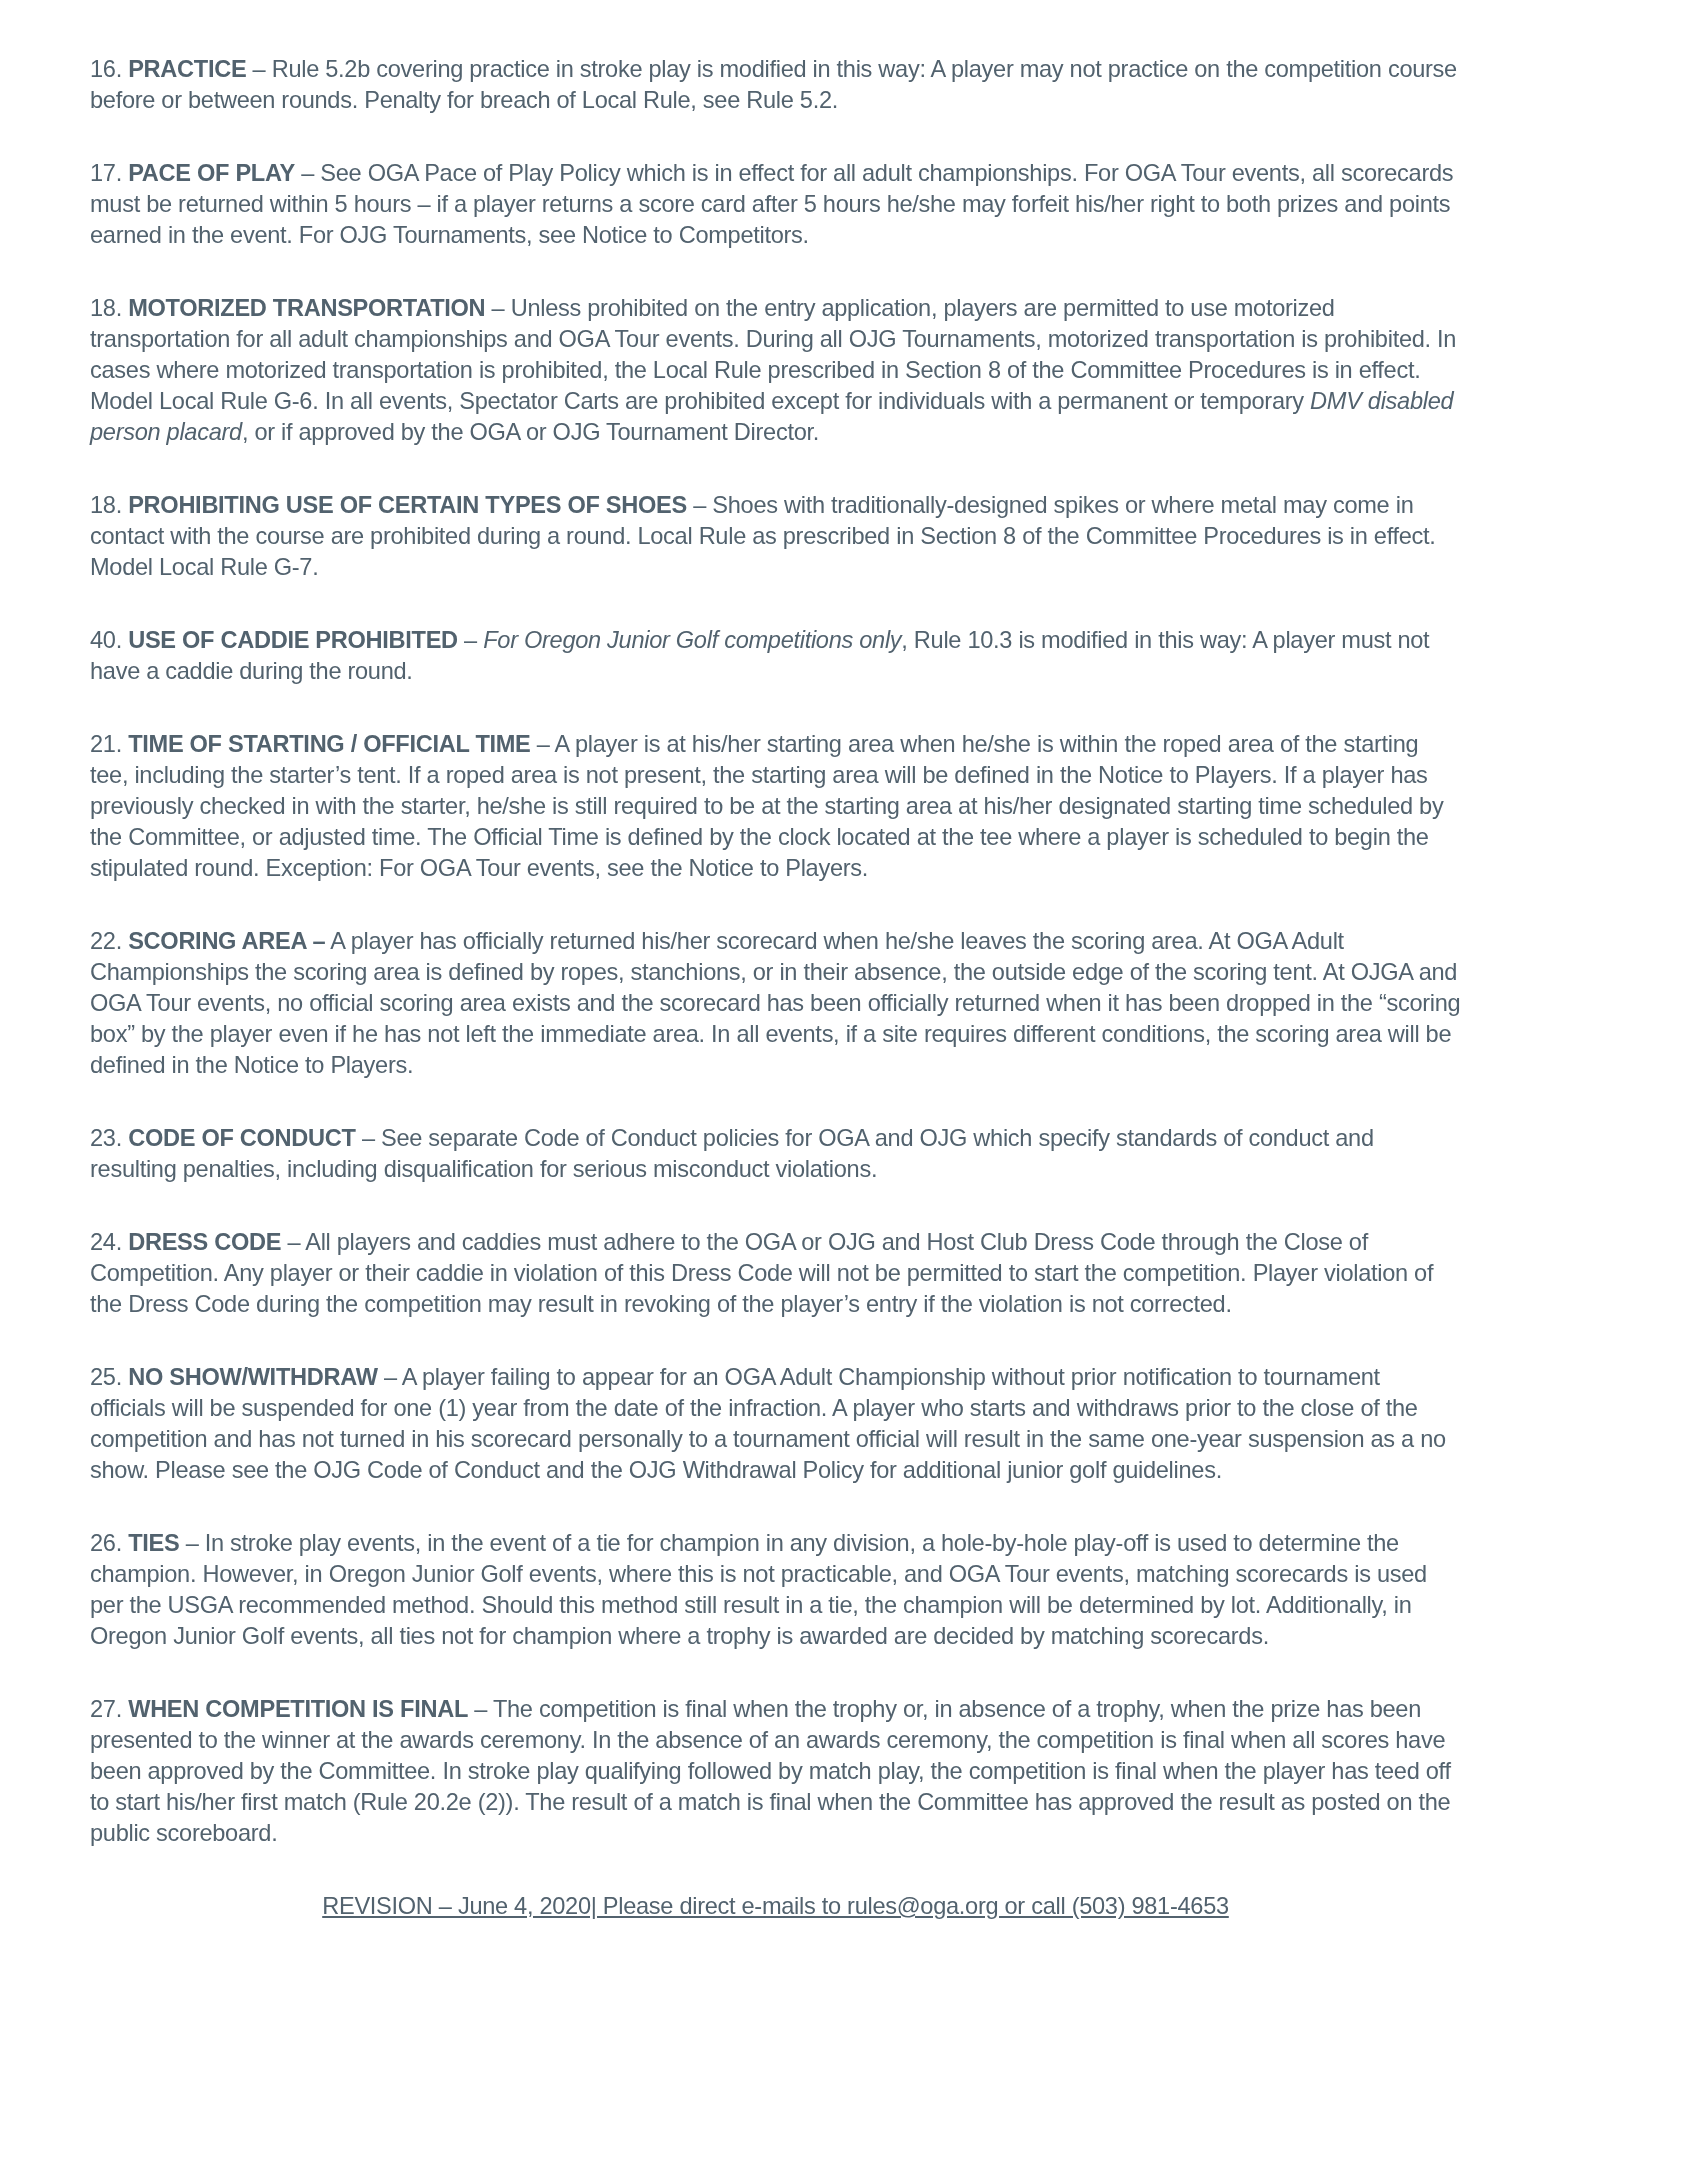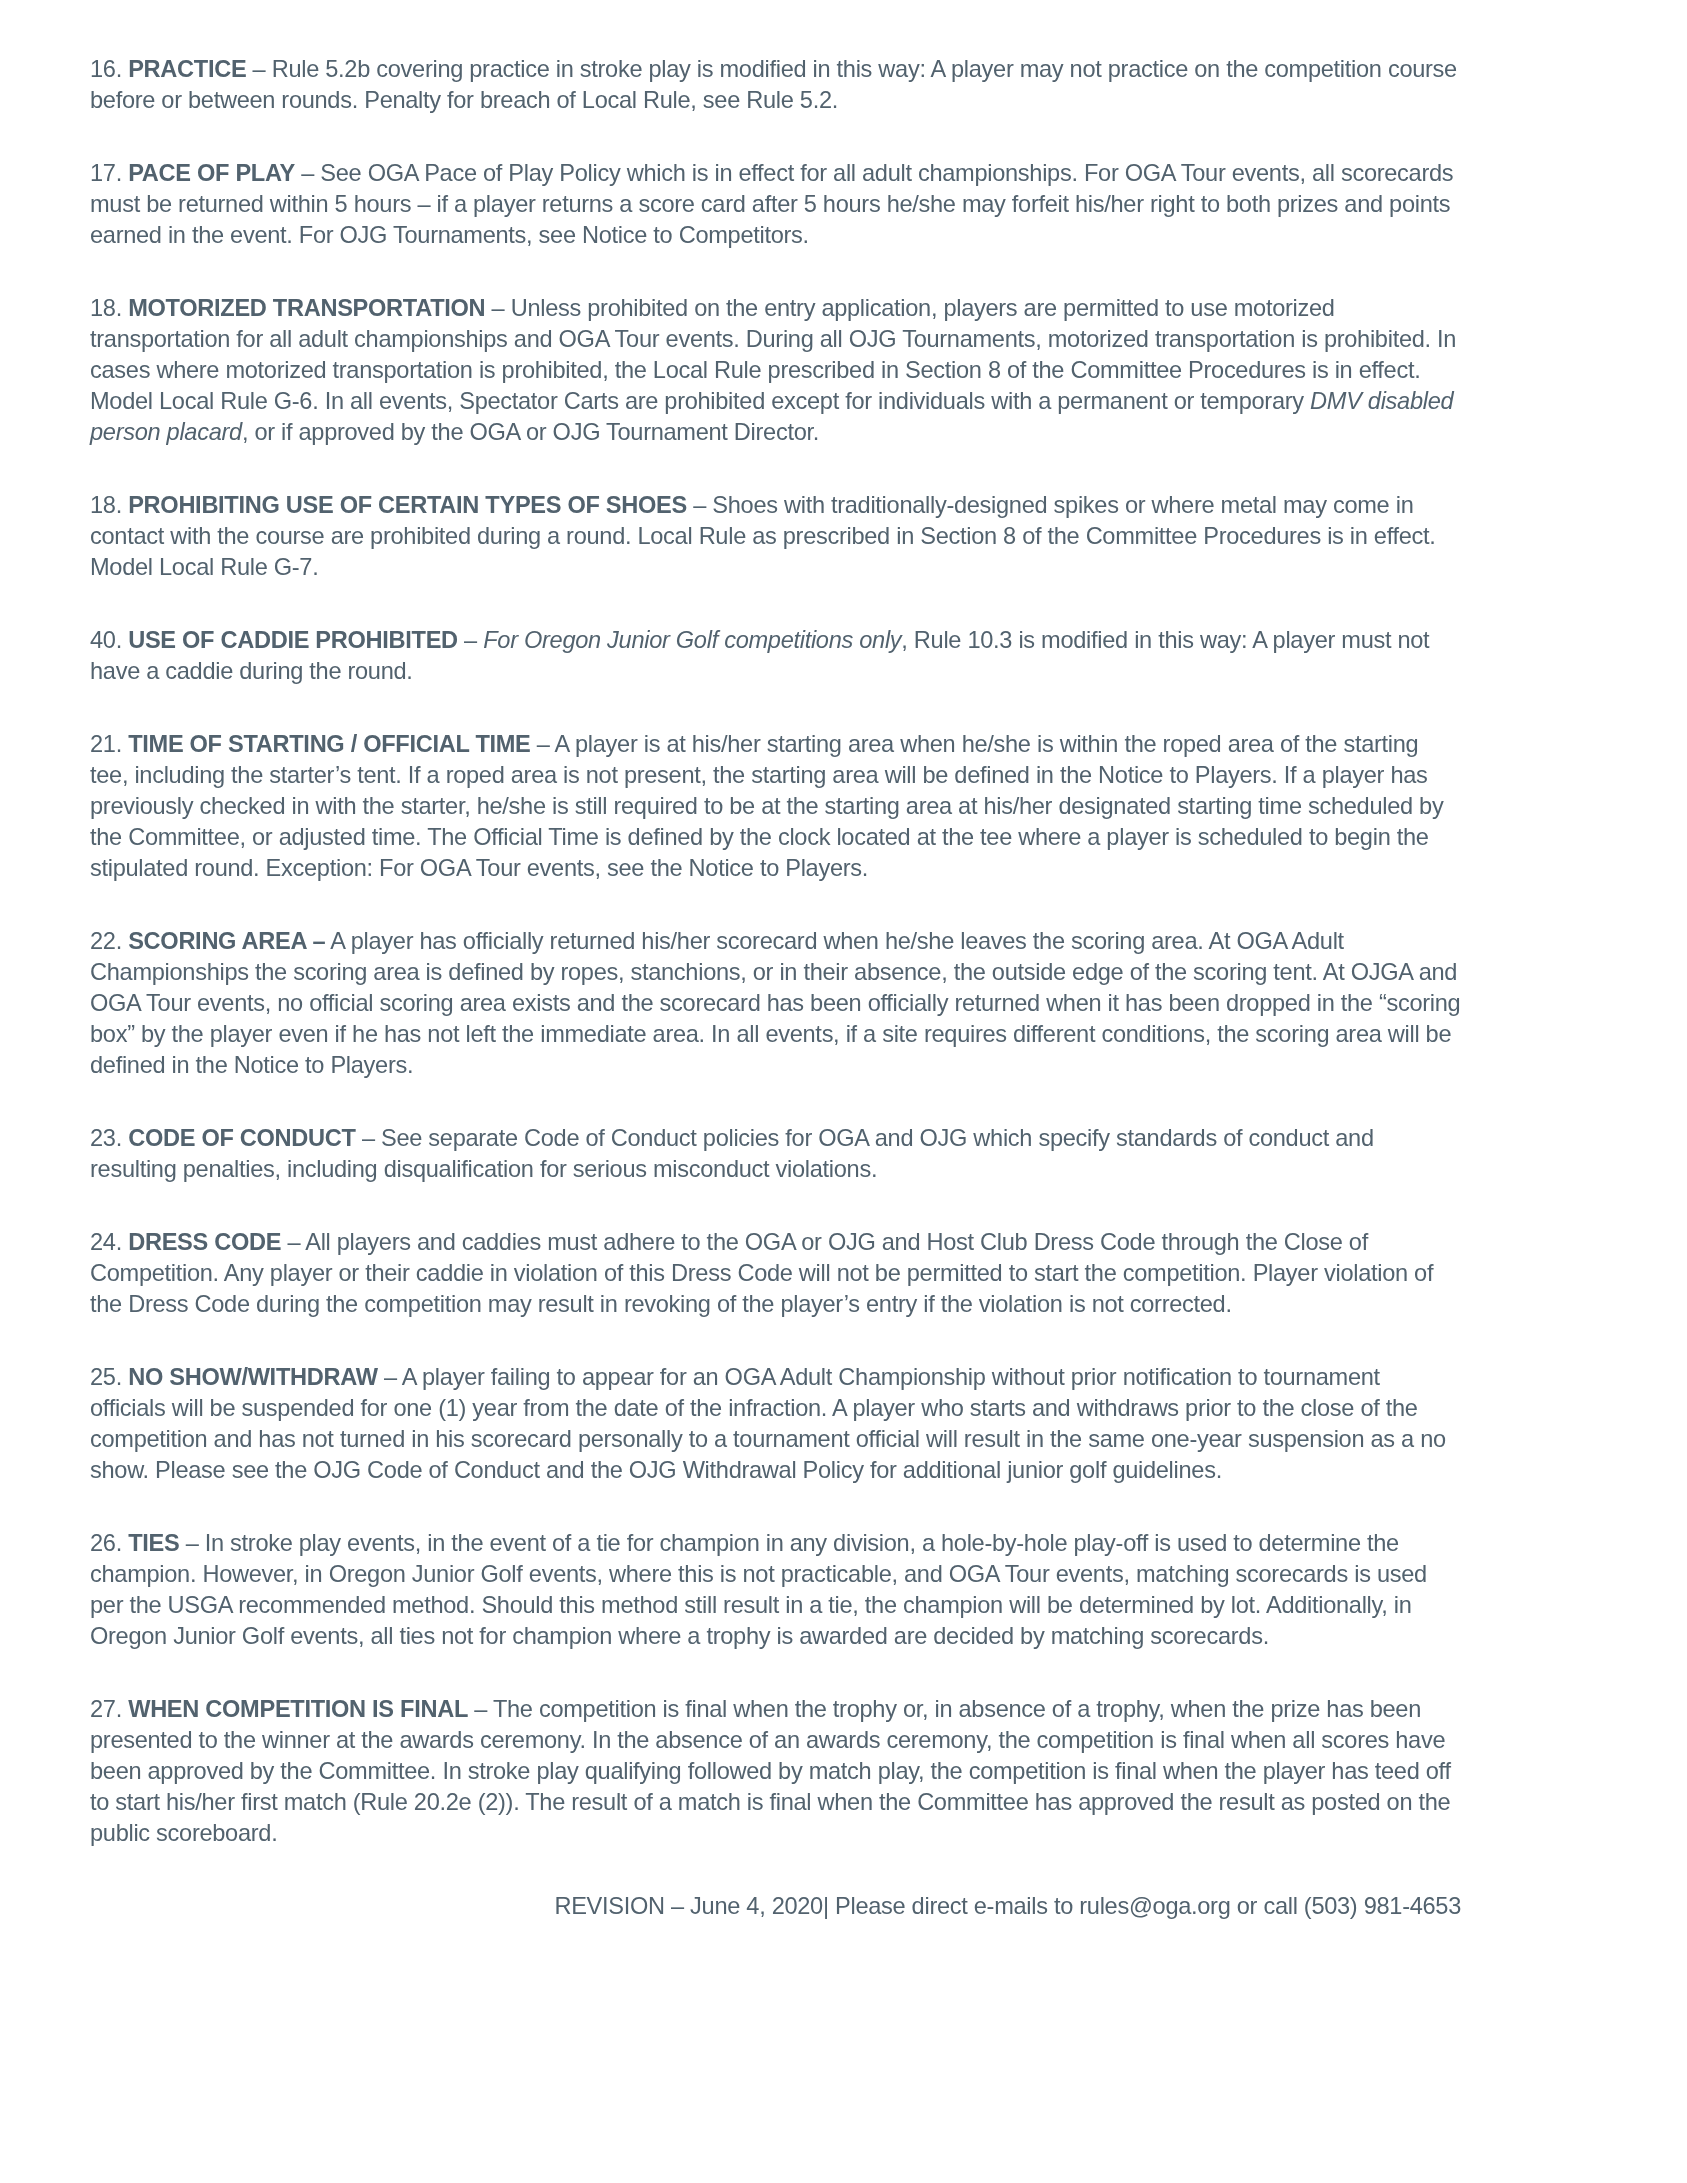--- a/index.html
+++ b/index.html
@@ -31,22 +31,23 @@
   em.rule-text-italic { font-style: italic; }
   h2.section-heading {
     font-size: 23.6px;
     line-height: 31px;
     font-weight: bold;
     text-align: center;
     margin: 0 0 42px 0;
     letter-spacing: -0.3px;
   }
   .footer {
-    text-align: right;
+    text-align: center;
     margin-top: 17px;
+    text-decoration: underline;
   }
 </style>
 </head>
 <body>
 
 <div class="page">
   <main>
       <p class="rule"><span class="rule-num">16. </span><strong class="rule-title">PRACTICE</strong><span class="rule-text"> – Rule 5.2b covering practice in stroke play is modified in this way: A player may not practice on the competition course before or between rounds. Penalty for breach of Local Rule, see Rule 5.2.</span></p>
       <p class="rule"><span class="rule-num">17. </span><strong class="rule-title">PACE OF PLAY</strong><span class="rule-text"> – See OGA Pace of Play Policy which is in effect for all adult championships. For OGA Tour events, all scorecards must be returned within 5 hours – if a player returns a score card after 5 hours he/she may forfeit his/her right to both prizes and points earned in the event. For OJG Tournaments, see Notice to Competitors.</span></p>
       <p class="rule"><span class="rule-num">18. </span><strong class="rule-title">MOTORIZED TRANSPORTATION</strong><span class="rule-text"> – Unless prohibited on the entry application, players are permitted to use motorized transportation for all adult championships and OGA Tour events. During all OJG Tournaments, motorized transportation is prohibited. In cases where motorized transportation is prohibited, the Local Rule prescribed in Section 8 of the Committee Procedures is in effect. Model Local Rule G-6. In all events, Spectator Carts are prohibited except for individuals with a permanent or temporary </span><em class="rule-text-italic">DMV disabled person placard</em><span class="rule-text">, or if approved by the OGA or OJG Tournament Director.</span></p>

